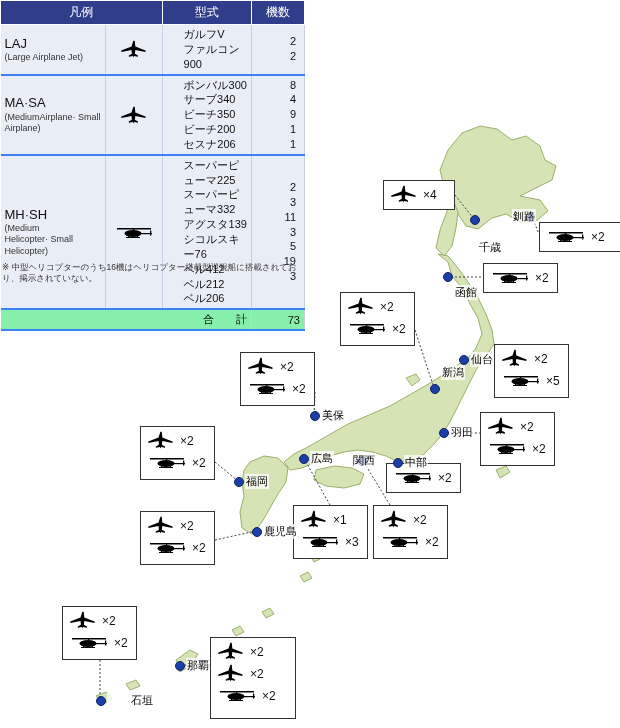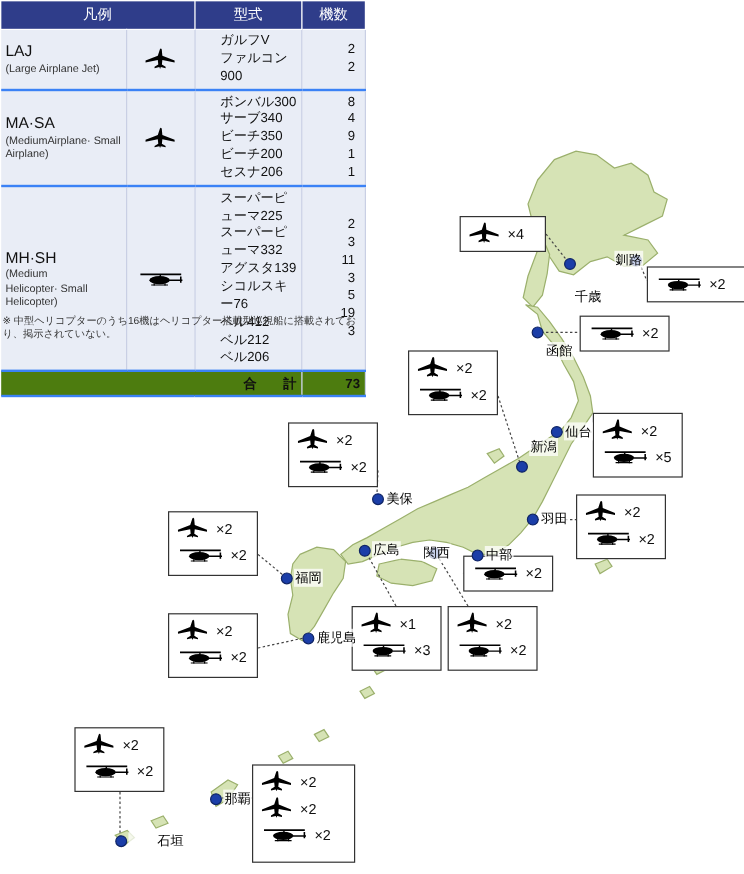--- a/index.html
+++ b/index.html
@@ -27,21 +27,21 @@
     vertical-align:middle;
     padding:2px 4px;
     background:#e9edf6;
     margin-left:48px;
   }
   #legend td.cat{width:90px;background:#e9edf6;line-height:1.25;}
   #legend td.icon{width:48px;text-align:center;background:#e9edf6;}
   #legend td.models{background:#e9edf6;line-height:1.35;padding-left:21px;}
   #legend td.counts{width:40px;text-align:right;padding-right:8px;background:#e9edf6;line-height:1.35;}
   #legend tr.total td{
-    background:#4d7c0f;text-align:right;font-weight:bold;
+    background:#86efac;text-align:right;font-weight:normal;
   }
   .cat-main{font-size:13px;}
   .cat-sub{font-size:9px;color:#333;display:block;}
   .note{
     position:absolute;left:2px;top:262px;width:300px;
     font-size:8.5px;color:#333;line-height:1.25;
   }
 
   
   #map{position:absolute;left:0;top:0;width:620px;height:728px;}

